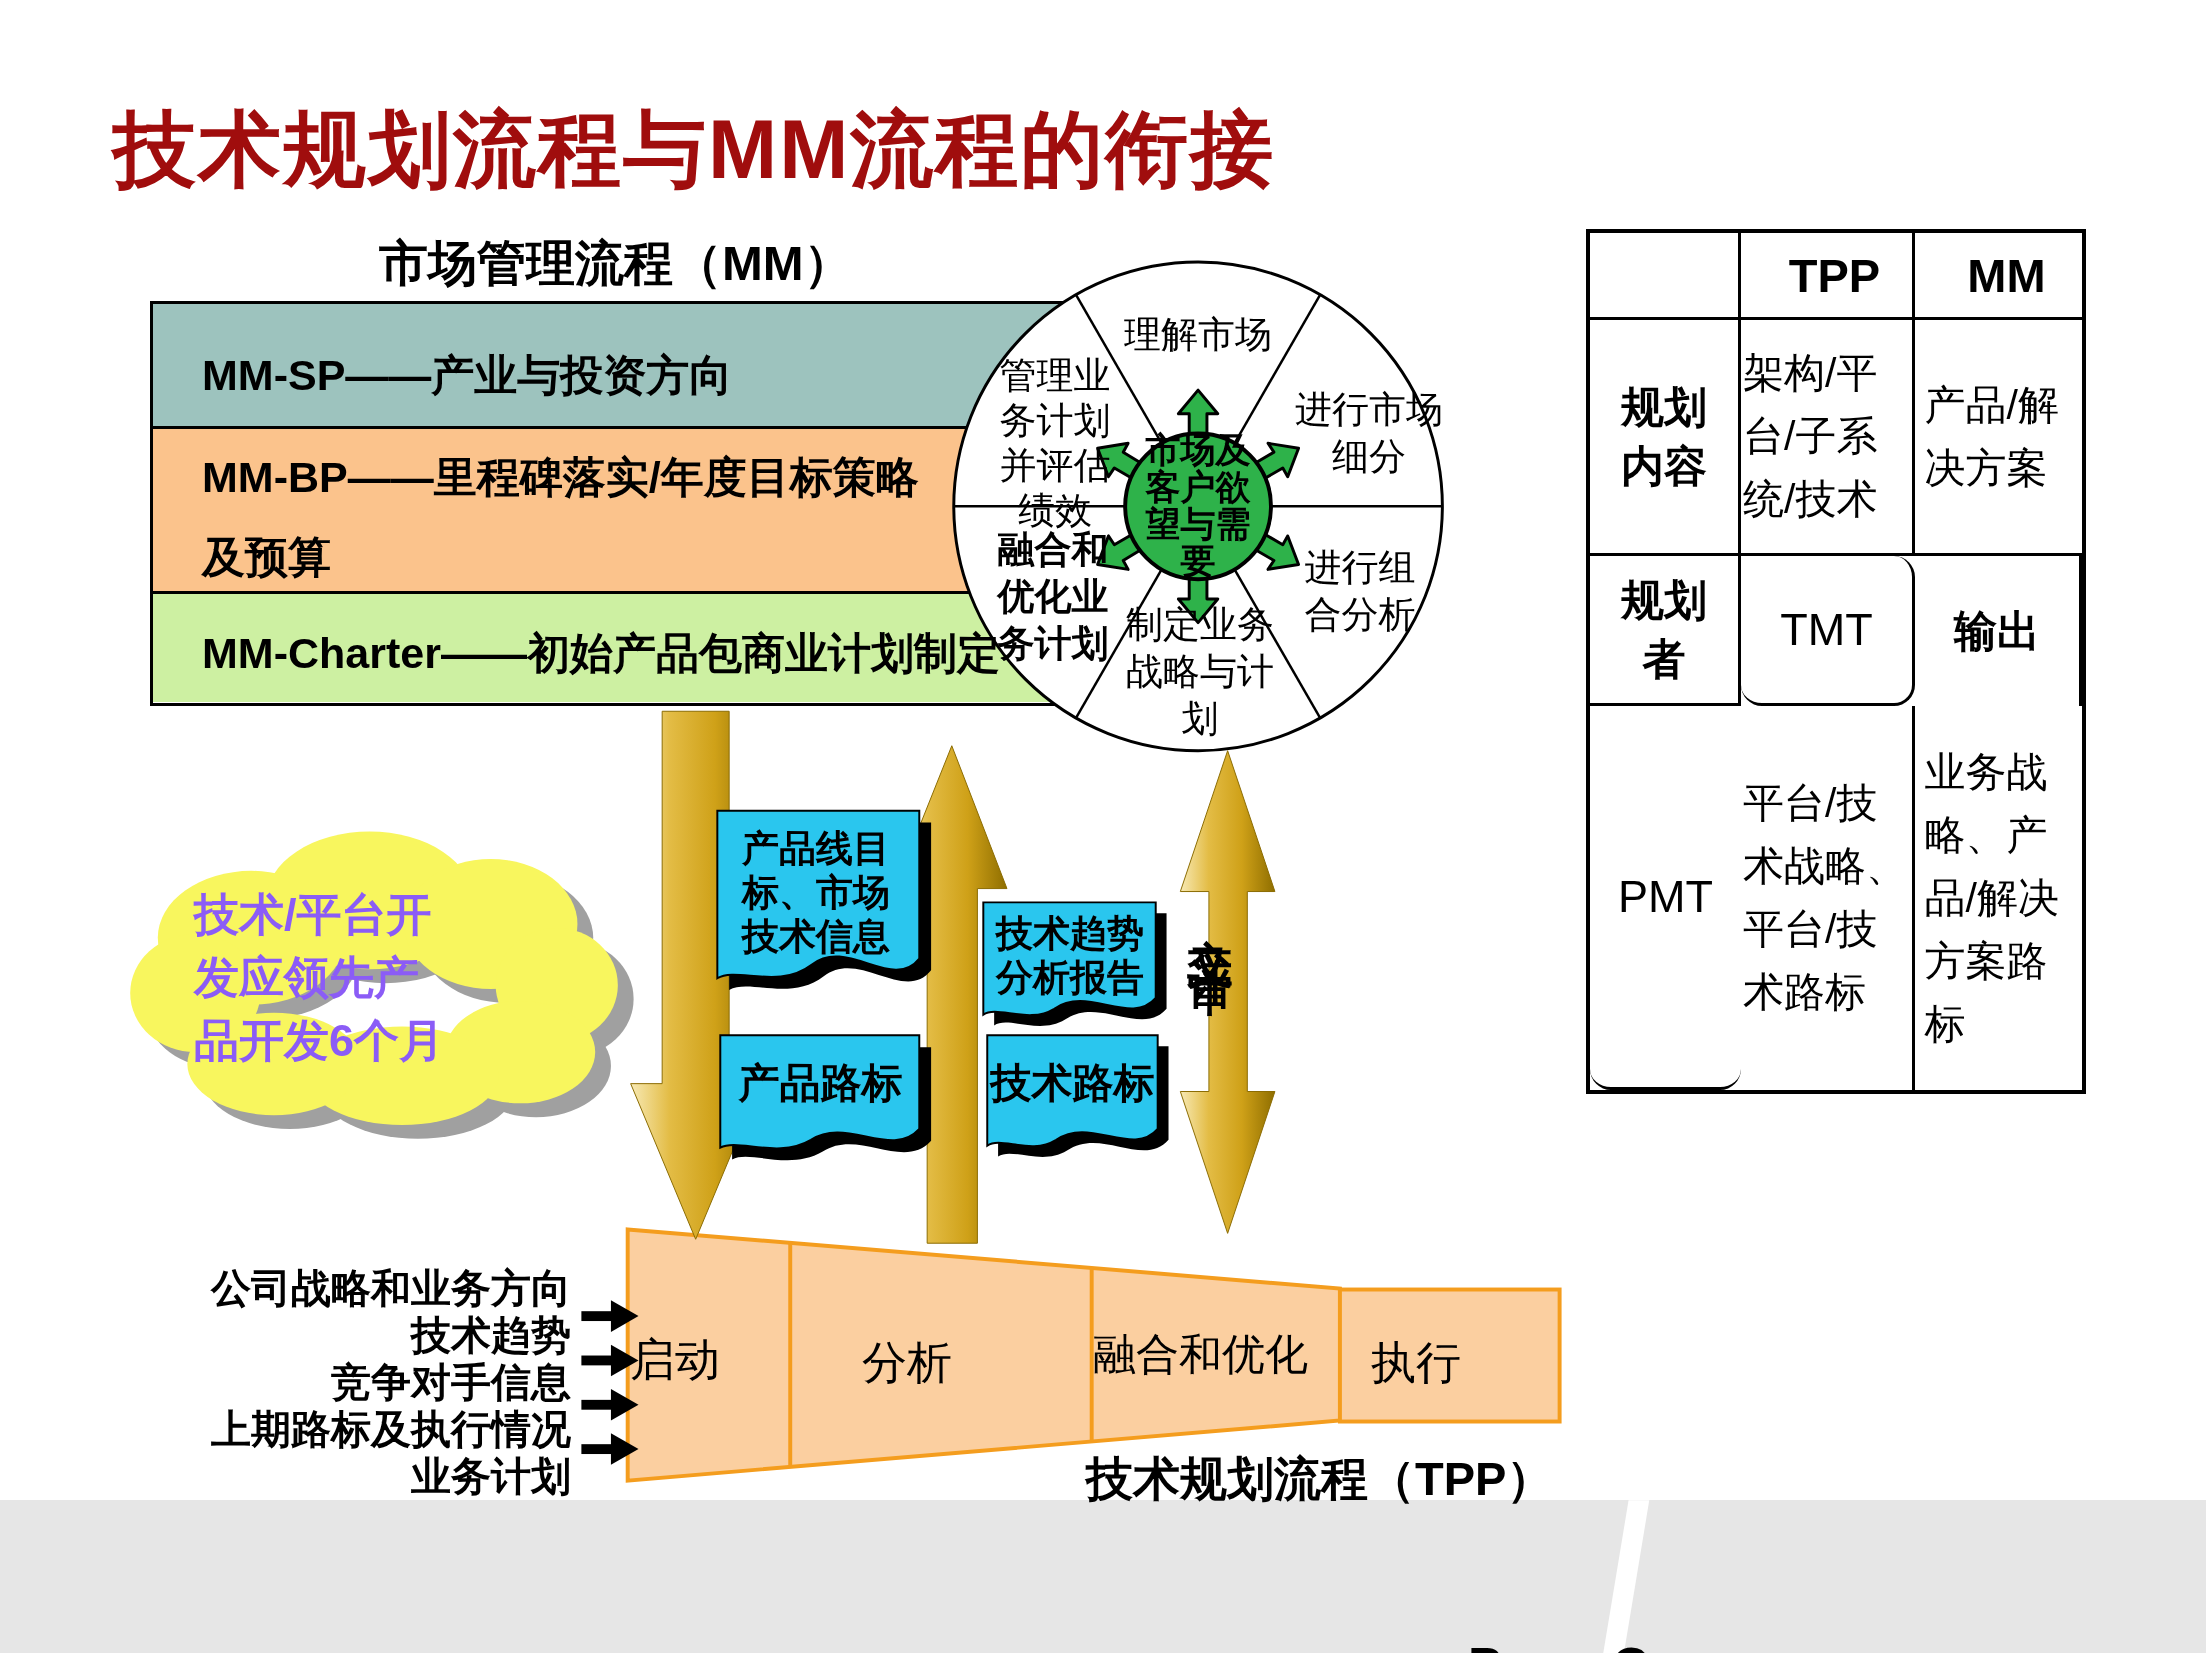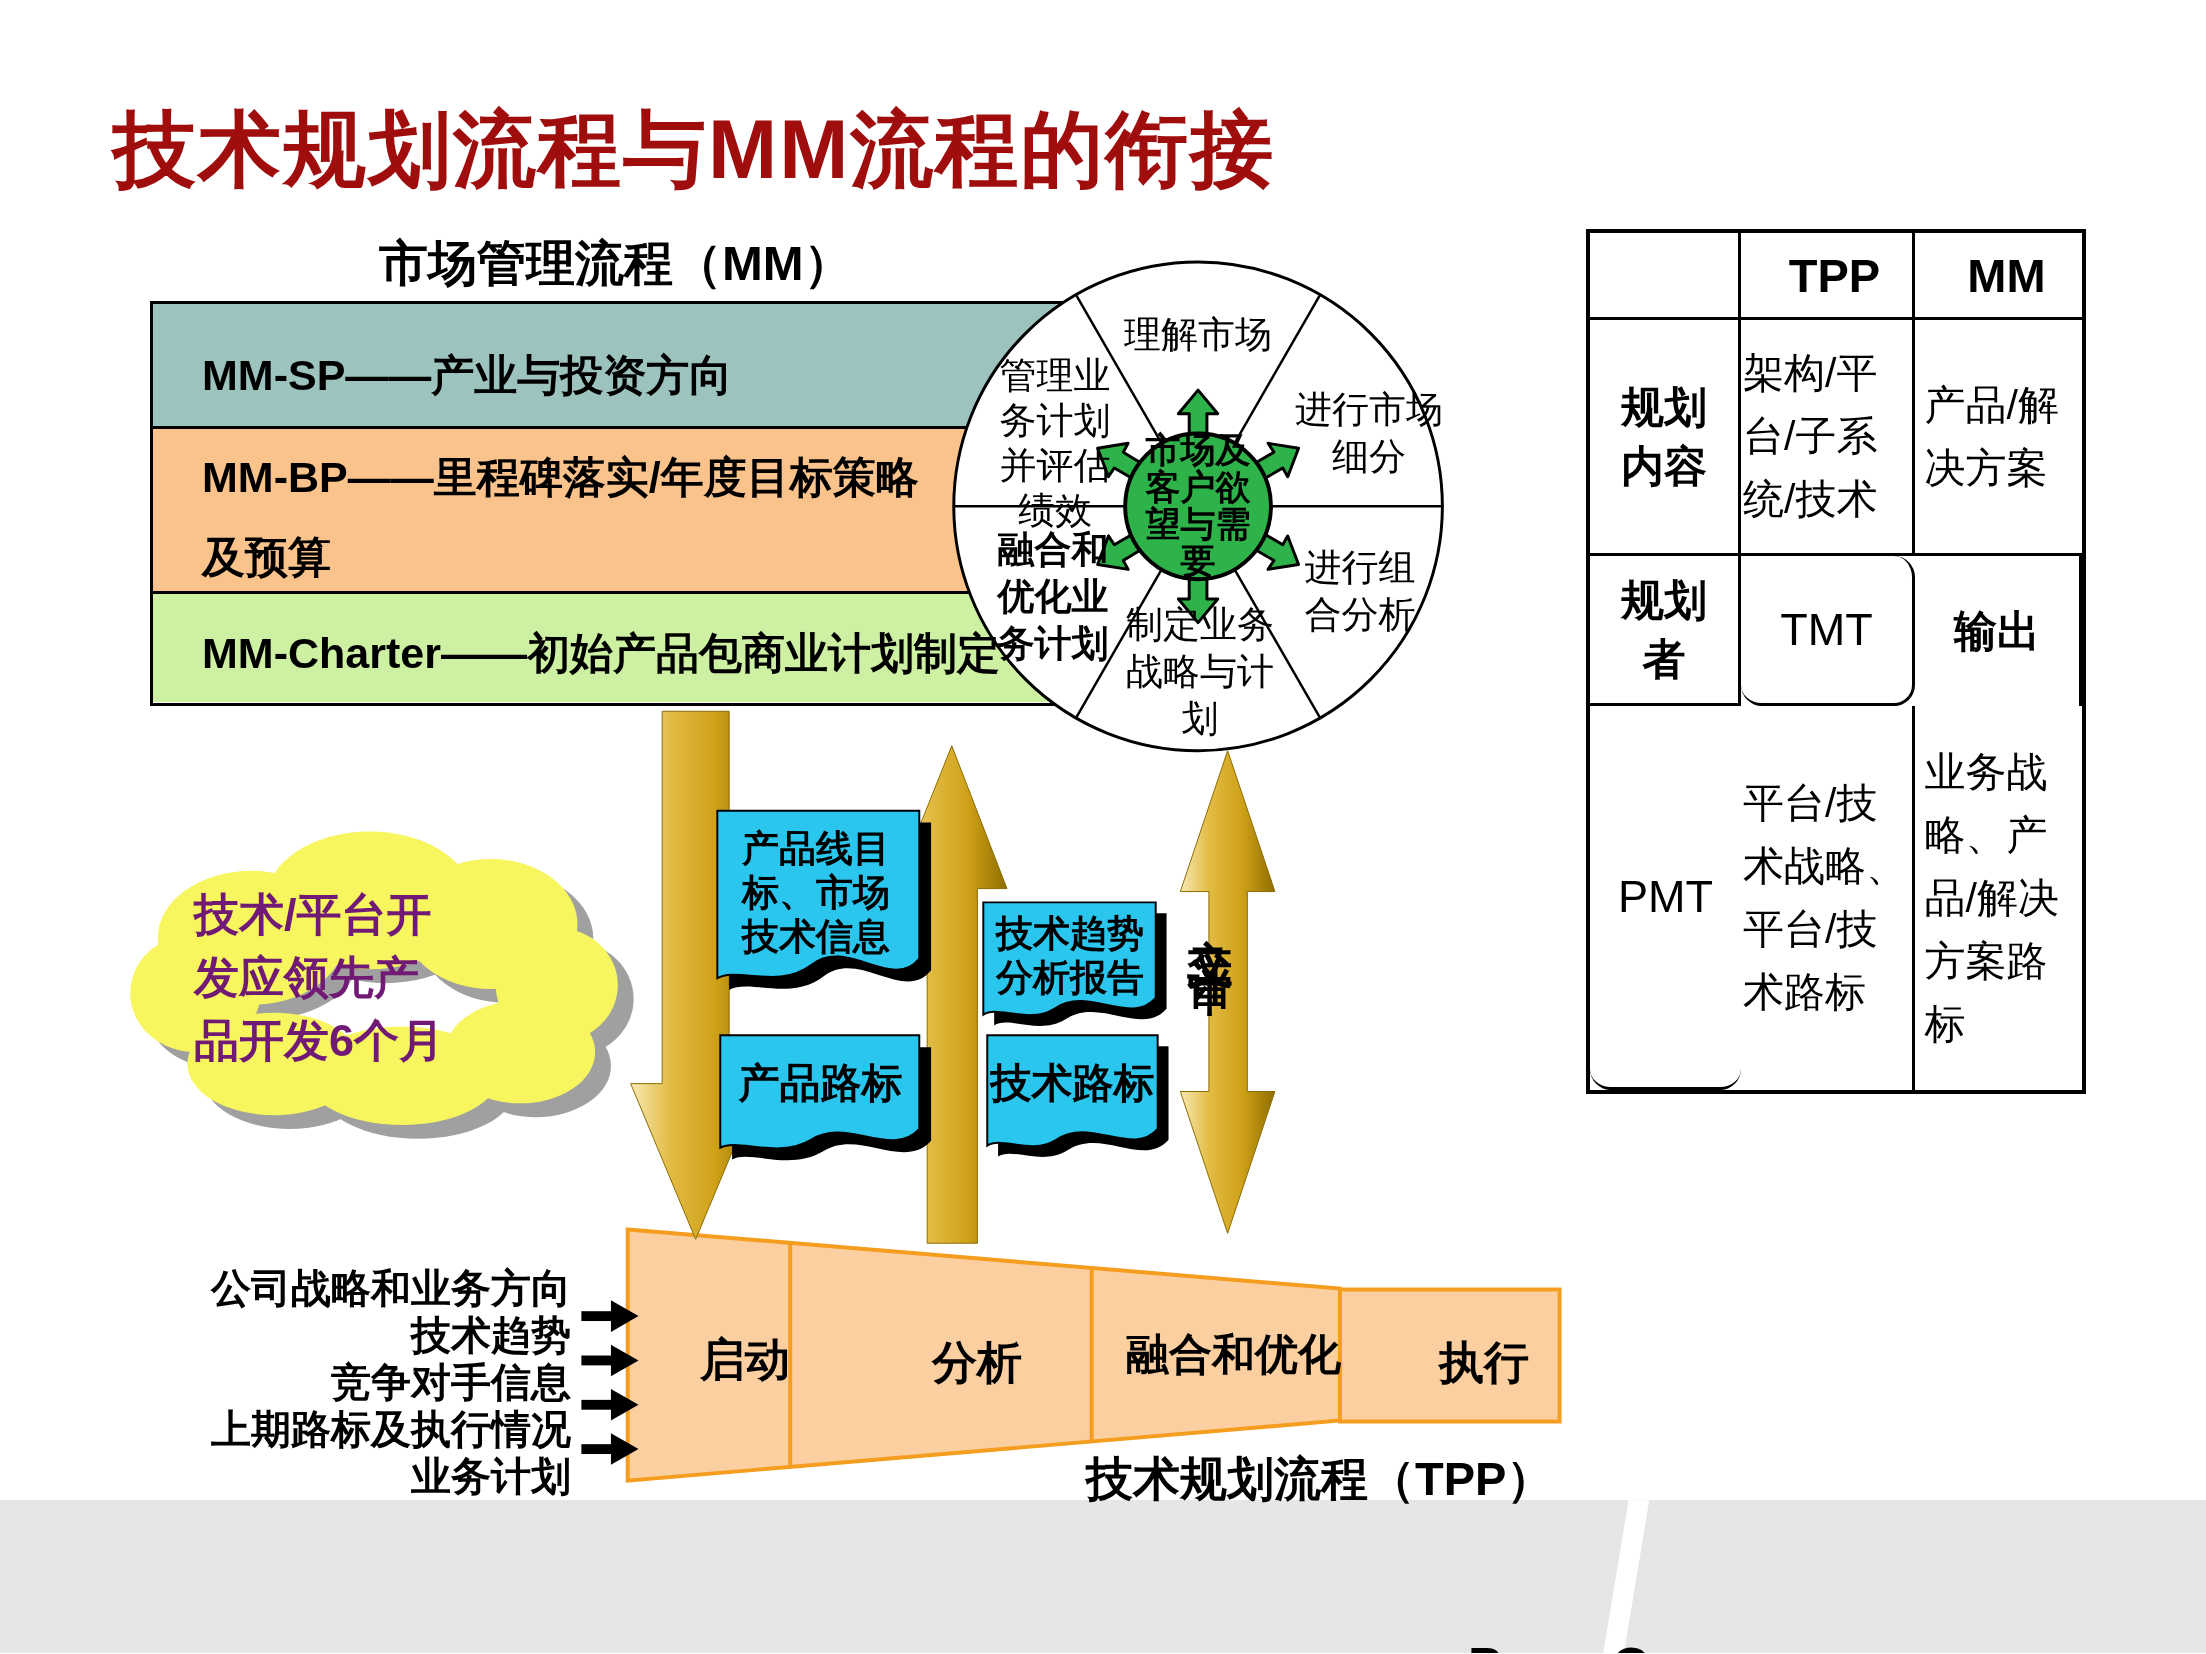--- a/index.html
+++ b/index.html
@@ -37,30 +37,30 @@
   .cell.last-row { border-bottom:none; }
   .cell-head { font-size:47px; font-weight:bold;padding-left:16px; }
   .cell-label { font-size:43px; font-weight:bold; line-height:59px; text-align:center; }
   .cell-label span { display:block; width:91px; }
   .cell-body { font-size:41px; line-height:63px; }
   .cell-body .w170 { display:block; width:167px; text-align:left; }
   .cell-body .w150 { display:block; width:148px; text-align:left; }
   .cell-single { font-size:45px;border-radius:21px; }
 
   
-  .cloud-text { left:194px; top:883px; width:305px; font-size:45px; font-weight:bold; line-height:63px; color:#701a75; z-index:3; }
+  .cloud-text { left:194px; top:883px; width:305px; font-size:45px; font-weight:bold; line-height:63px; color:#8b5cf6; z-index:3; }
 
   
   .flag-text { z-index:3; font-weight:bold; text-align:center; }
 
   
   .cross { left:1180px; top:902px; writing-mode:vertical-rl; font-size:45px; font-weight:bold; letter-spacing:9.9px; z-index:3; }
 
   
-  .stage { z-index:3; font-weight:bold; text-align:right; }
+  .stage { z-index:3; font-weight:normal; text-align:left; }
 
   
   .inputs { left:177px; top:1265px; width:394px; text-align:right; z-index:3; }
   .inputs div { font-size:40px; font-weight:bold; line-height:47px; }
 
   .tpp-label { left:1086px; top:1448px; font-size:47px; font-weight:bold; white-space:nowrap; z-index:3; }
 
   
   .band { left:0; top:1500px; width:2207px; height:155px; background:#e6e6e6; z-index:1; }
   .footer-letter { z-index:3; font-size:51px; font-weight:bold; color:#000; }

